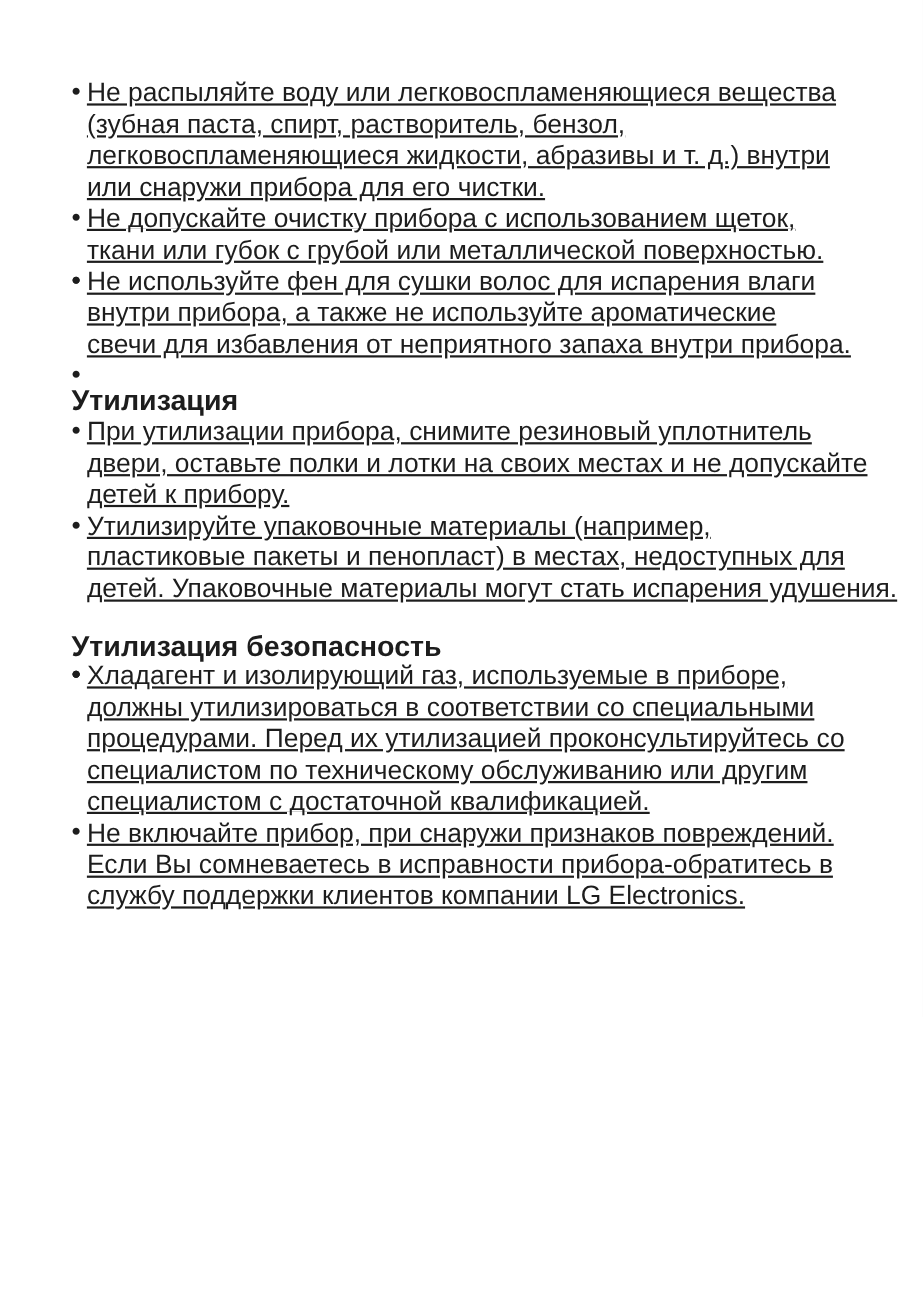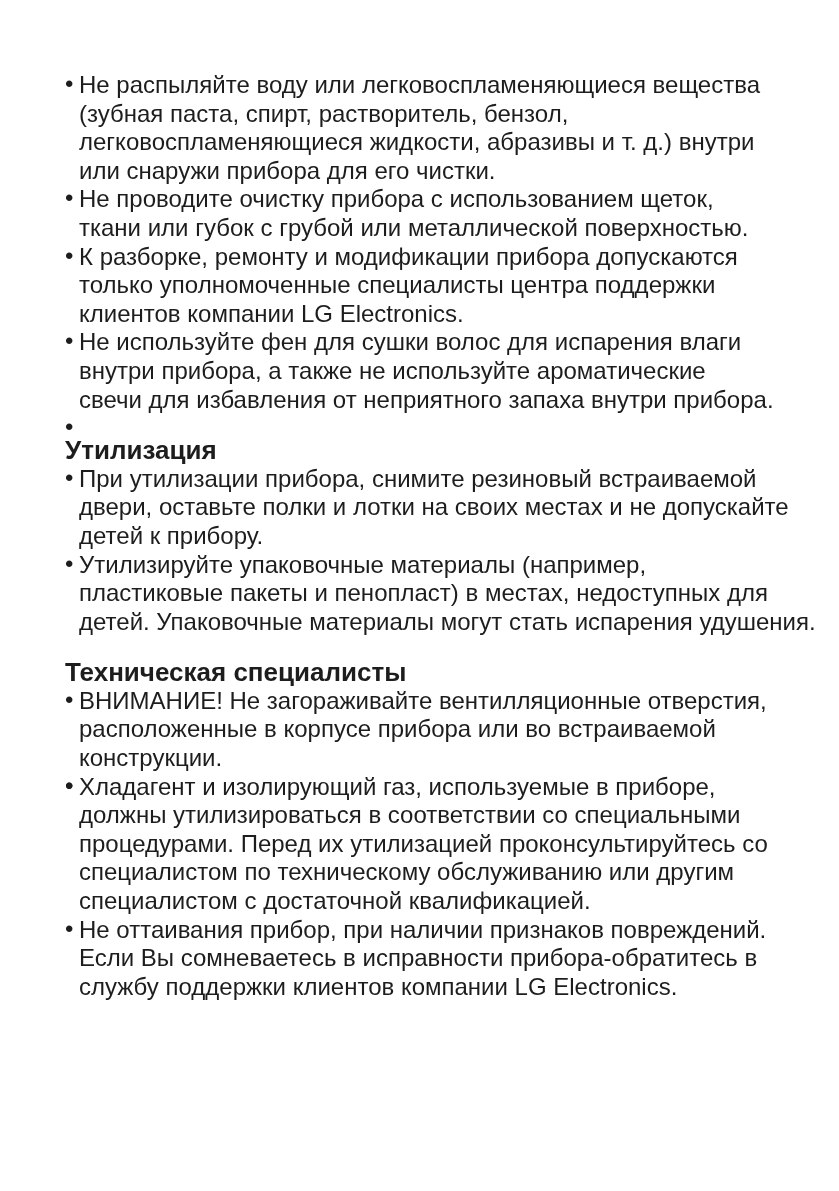--- a/index.html
+++ b/index.html
@@ -26,20 +26,21 @@
     position: relative;
     padding-left: 14px;
   }
   .bullet .marker {
     position: absolute;
     left: 0;
     top: -1px;
   }
   .bullet .btext {
     white-space: pre-line;
+    text-decoration: underline;
   }
   .heading {
     font-size: 26px;
     font-weight: bold;
     line-height: 28.6px;
     margin: 22px 0 0 0;
     white-space: pre-line;
   }
 </style>
 </head>
@@ -51,81 +52,75 @@
     <div class="bullet">
       <span class="marker">•</span>
       <span class="btext">Не распыляйте воду или легковоспламеняющиеся вещества
 (зубная паста, спирт, растворитель, бензол,
 легковоспламеняющиеся жидкости, абразивы и т. д.) внутри
 или снаружи прибора для его чистки.</span>
     </div>
 
     <div class="bullet">
       <span class="marker">•</span>
-      <span class="btext">Не проводите очистку прибора с использованием щеток,
+      <span class="btext">Не допускайте очистку прибора с использованием щеток,
 ткани или губок с грубой или металлической поверхностью.</span>
     </div>
 
     <div class="bullet">
       <span class="marker">•</span>
-      <span class="btext">К разборке, ремонту и модификации прибора допускаются
-только уполномоченные специалисты центра поддержки
-клиентов компании LG Electronics.</span>
     </div>
 
     <div class="bullet">
       <span class="marker">•</span>
       <span class="btext">Не используйте фен для сушки волос для испарения влаги
 внутри прибора, а также не используйте ароматические
 свечи для избавления от неприятного запаха внутри прибора.</span>
     </div>
 
     <div class="bullet">
       <span class="marker">•</span>
     </div>
 
     <h2 class="heading">Утилизация</h2>
 
     <div class="bullet">
       <span class="marker">•</span>
-      <span class="btext">При утилизации прибора, снимите резиновый встраиваемой
+      <span class="btext">При утилизации прибора, снимите резиновый уплотнитель
 двери, оставьте полки и лотки на своих местах и не допускайте
 детей к прибору.</span>
     </div>
 
     <div class="bullet">
       <span class="marker">•</span>
       <span class="btext">Утилизируйте упаковочные материалы (например,
 пластиковые пакеты и пенопласт) в местах, недоступных для
 детей. Упаковочные материалы могут стать испарения удушения.</span>
     </div>
 
-    <h2 class="heading">Техническая специалисты</h2>
+    <h2 class="heading">Утилизация безопасность</h2>
 
     <div class="bullet">
       <span class="marker">•</span>
-      <span class="btext">ВНИМАНИЕ! Не загораживайте вентилляционные отверстия,
-расположенные в корпусе прибора или во встраиваемой
-конструкции.</span>
     </div>
 
     <div class="bullet">
       <span class="marker">•</span>
     </div>
 
     <div class="bullet">
       <span class="marker">•</span>
       <span class="btext">Хладагент и изолирующий газ, используемые в приборе,
 должны утилизироваться в соответствии со специальными
 процедурами. Перед их утилизацией проконсультируйтесь со
 специалистом по техническому обслуживанию или другим
 специалистом с достаточной квалификацией.</span>
     </div>
 
     <div class="bullet">
       <span class="marker">•</span>
-      <span class="btext">Не оттаивания прибор, при наличии признаков повреждений.
+      <span class="btext">Не включайте прибор, при снаружи признаков повреждений.
 Если Вы сомневаетесь в исправности прибора-обратитесь в
 службу поддержки клиентов компании LG Electronics.</span>
     </div>
 
   </div>
 </div>
 
 </body></html>

